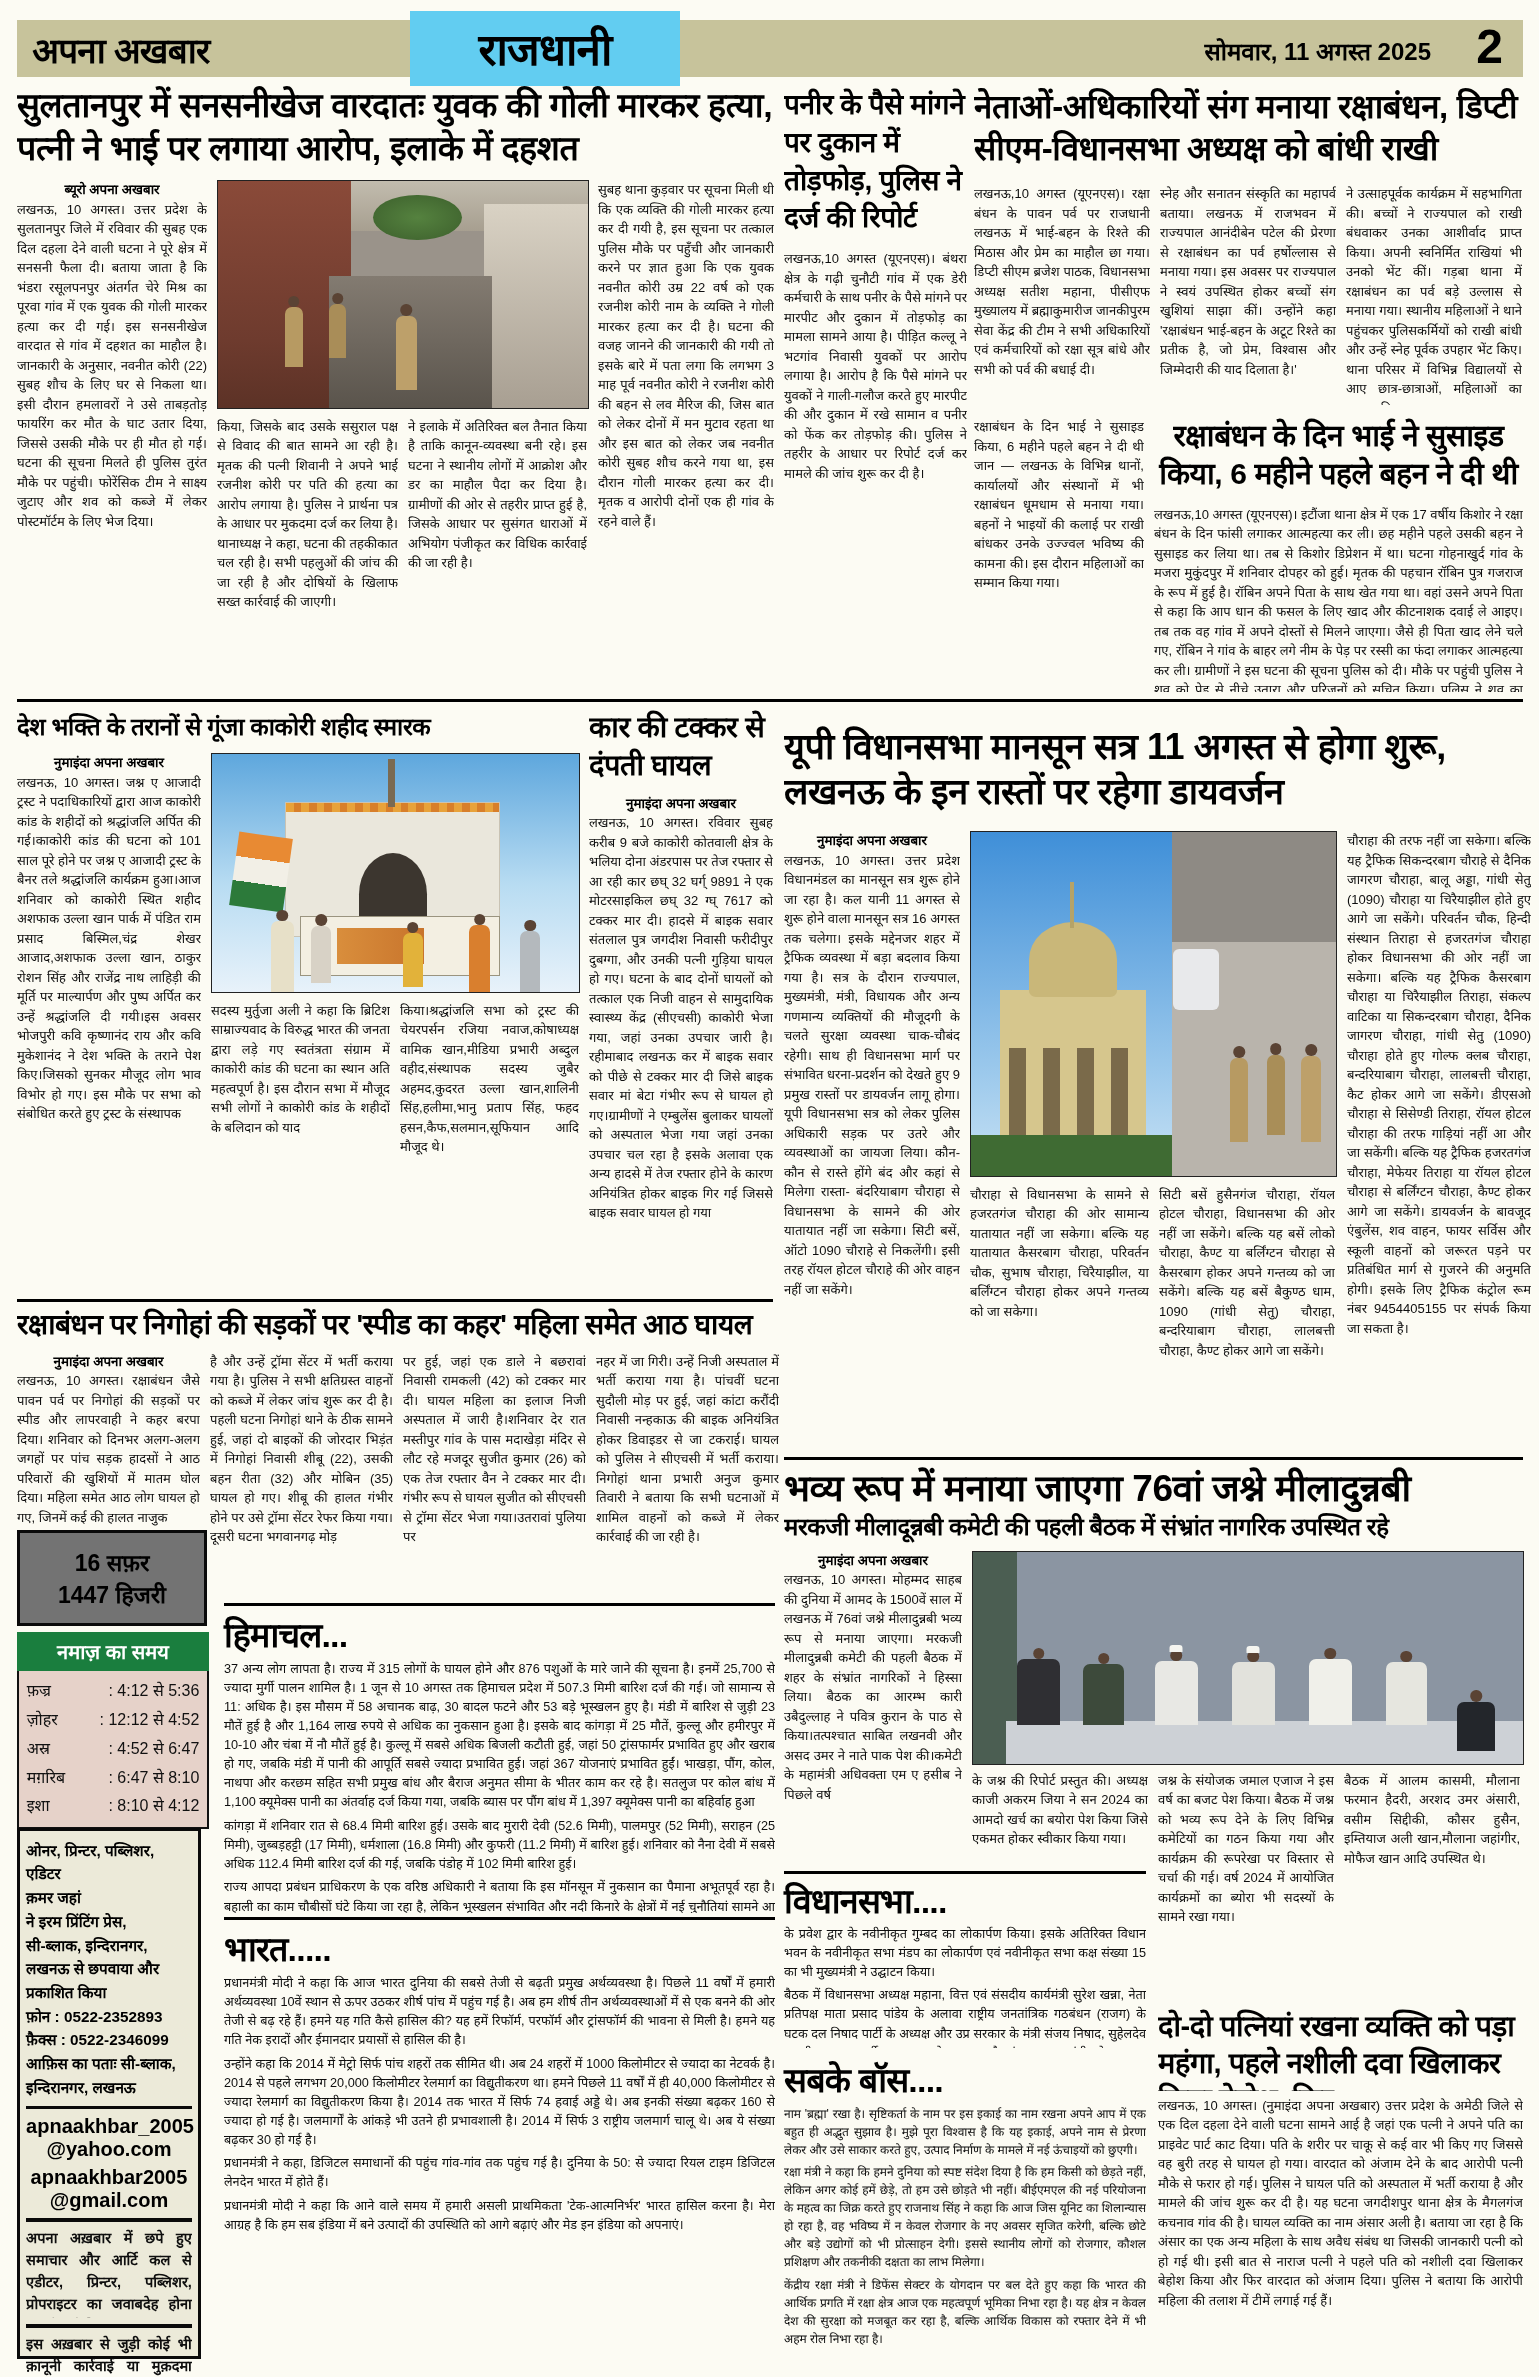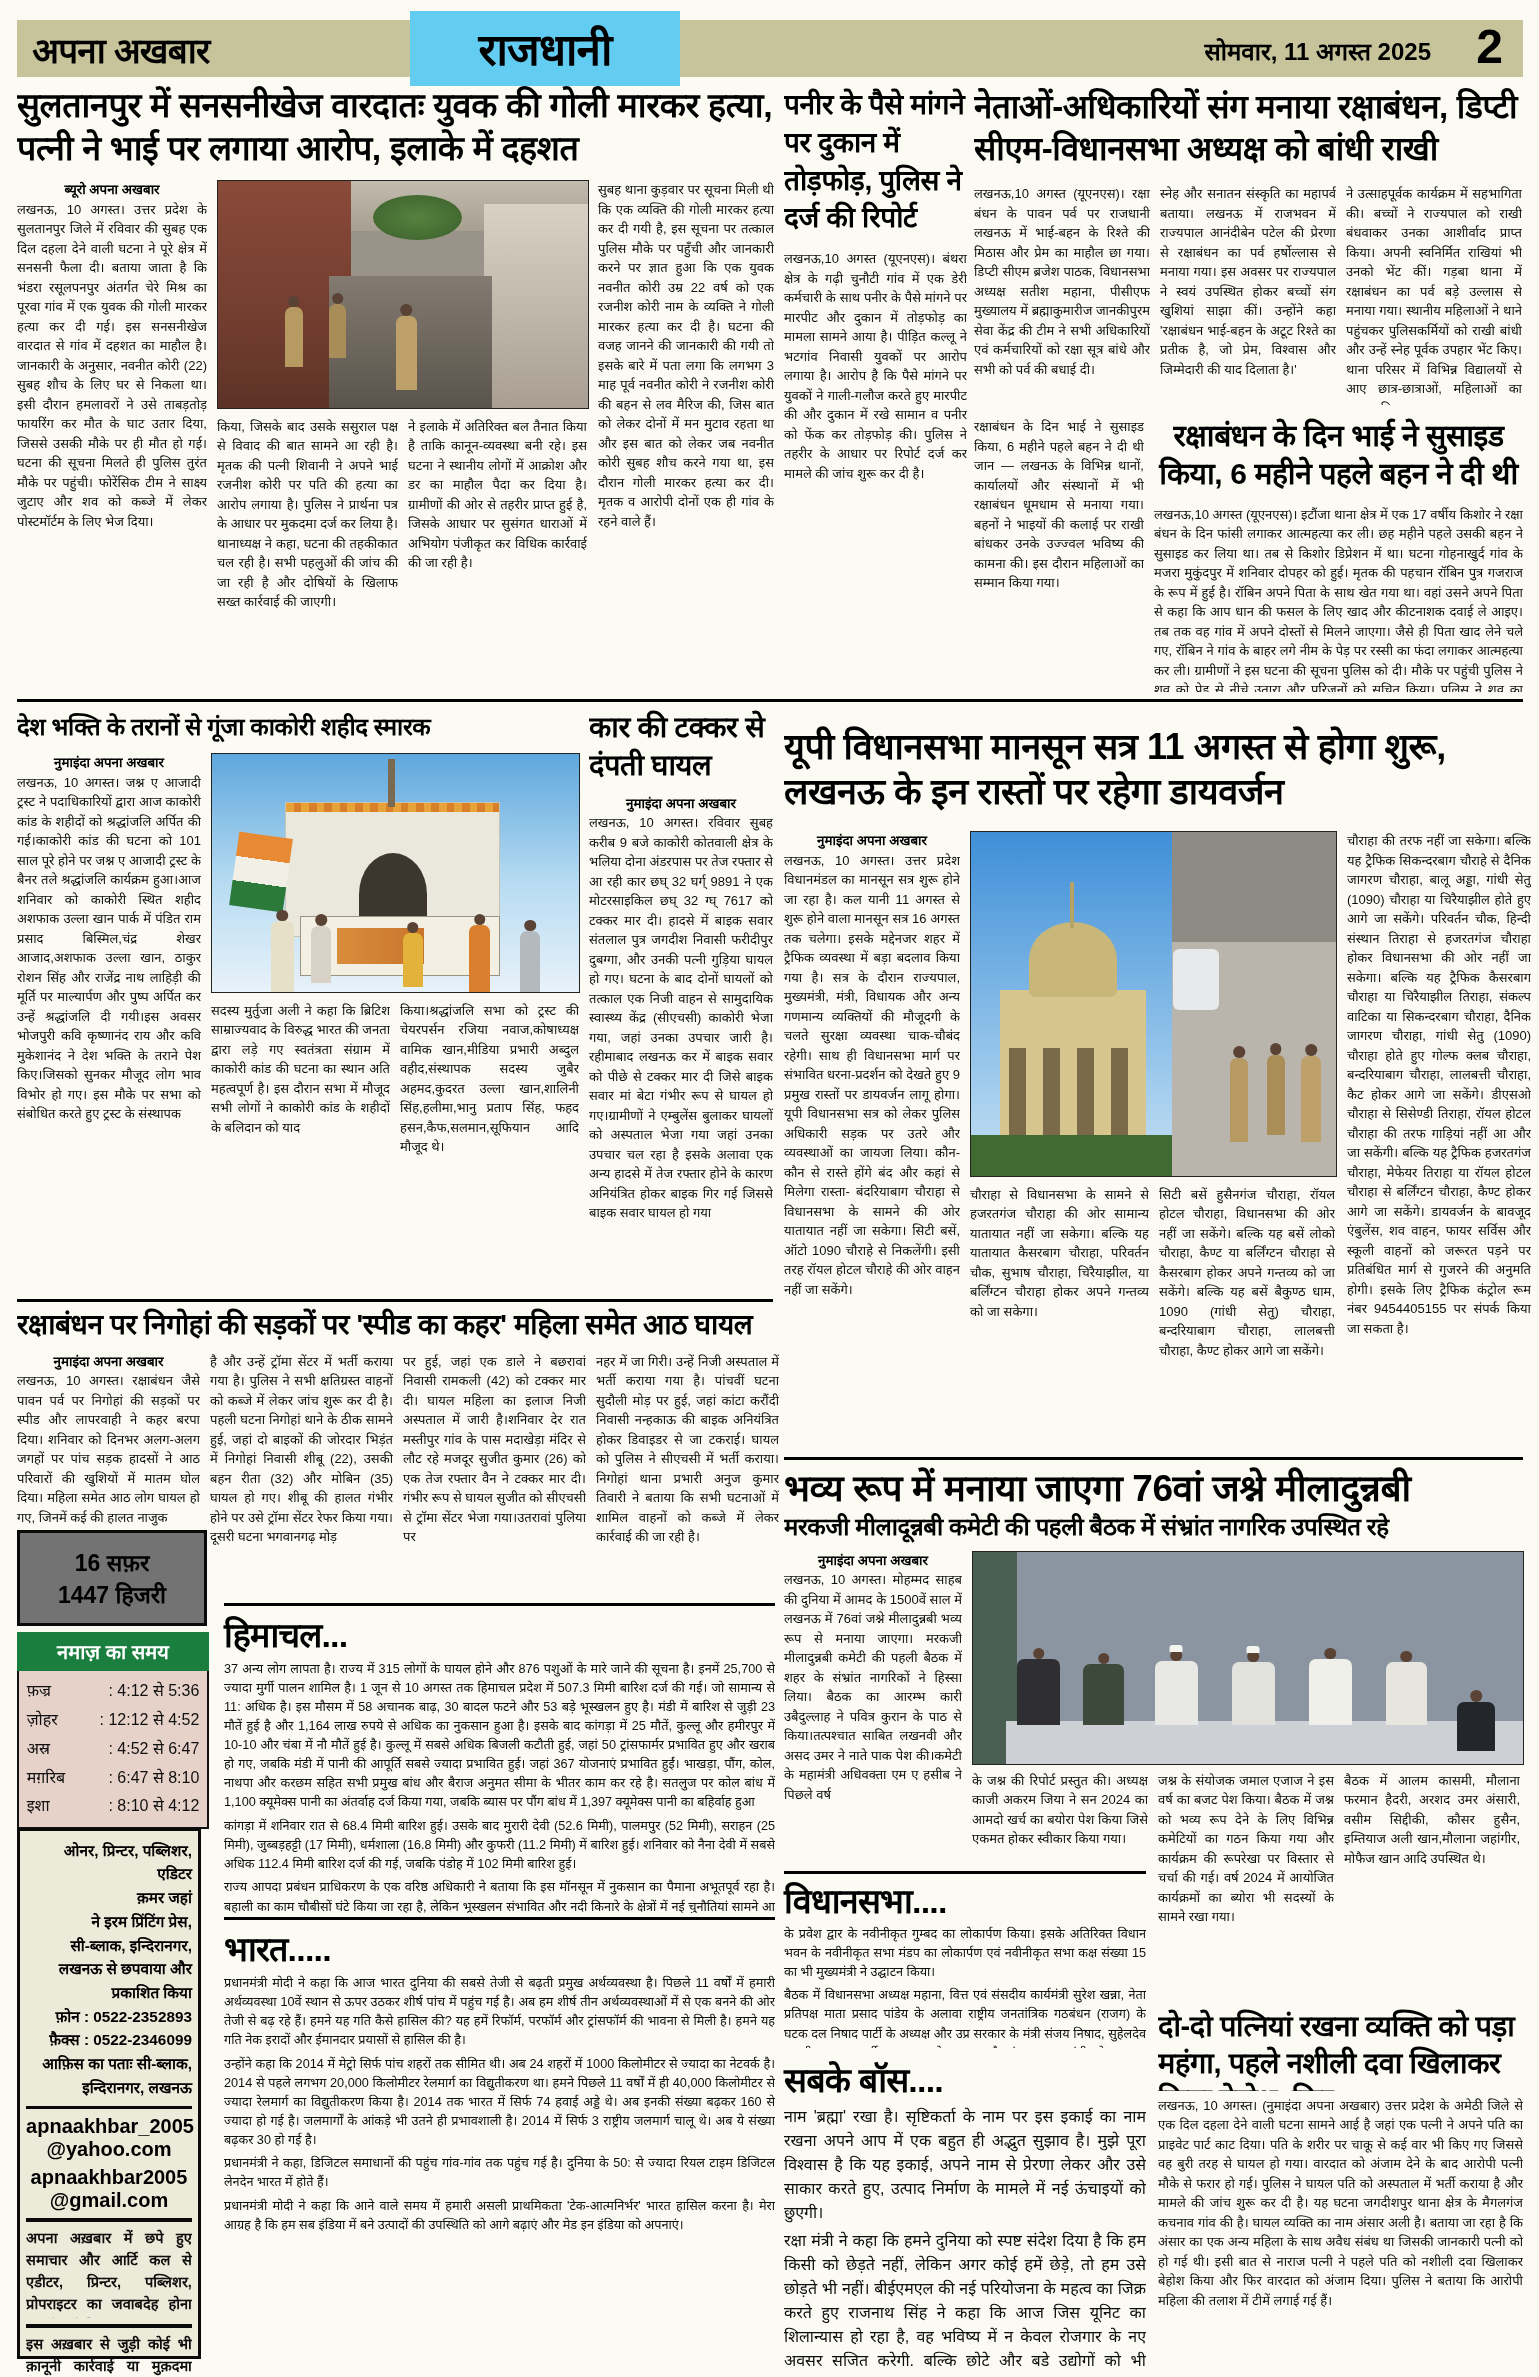--- a/index.html
+++ b/index.html
@@ -11,21 +11,21 @@
   .bt{font-size:13px;line-height:1.5;text-align:justify;color:#0e0e0e;overflow:hidden;}
   .by{font-weight:700;text-align:center;font-size:13.4px;color:#000;margin-bottom:1.5px;}
   .cols{display:flex;gap:10px;}
   .col{flex:none;}
   .photo{position:relative;border:0.8px solid #222;overflow:hidden;flex:none;background:#9a938a;}
   .rule{background:#000;}
   .fig{position:absolute;border-radius:7px 7px 0 0;}
   .fig::before{content:"";position:absolute;left:50%;transform:translateX(-50%);top:-11.5px;width:11.5px;height:11.5px;border-radius:50%;background:#5a4334;}
   .capfig::after{content:"";position:absolute;left:50%;transform:translateX(-50%);top:-16px;width:13px;height:6.1px;border-radius:3.1px 3.1px 0 0;background:#f5f5f0;}
   .sbox{border:3.8px solid #0a0a0a;background:#ecead9;}
-  .sb-line{text-align:right;font-weight:700;font-size:15.3px;line-height:1.55;color:#000;}
+  .sb-line{text-align:left;font-weight:700;font-size:15.3px;line-height:1.55;color:#000;}
   .sep{height:3.8px;background:#0a0a0a;margin:6.1px 0;}
   .secthead{font-weight:900;color:#000;font-size:34px;letter-spacing:-0.8px;}
   p{margin:0 0 4.6px 0;}
 </style>
 </head>
 <body>
 
 <div class="page">
 
   <div class="abs" style="left:17px;top:20px;width:1506px;height:57px;background:#c7c39b;">
@@ -285,21 +285,21 @@
     <div class="rule" style="width:100%;height:3.1px;"></div>
     <div class="secthead" style="margin:3.1px 0 1.5px 0;">विधानसभा....</div>
     <div class="bt" style="font-size:12.7px;height:123px;">
       <p>के प्रवेश द्वार के नवीनीकृत गुम्बद का लोकार्पण किया। इसके अतिरिक्त विधान भवन के नवीनीकृत सभा मंडप का लोकार्पण एवं नवीनीकृत सभा कक्ष संख्या 15 का भी मुख्यमंत्री ने उद्घाटन किया।</p>
       <p>बैठक में विधानसभा अध्यक्ष महाना, वित्त एवं संसदीय कार्यमंत्री सुरेश खन्ना, नेता प्रतिपक्ष माता प्रसाद पांडेय के अलावा राष्ट्रीय जनतांत्रिक गठबंधन (राजग) के घटक दल निषाद पार्टी के अध्यक्ष और उप्र सरकार के मंत्री संजय निषाद, सुहेलदेव भारतीय समाज पार्टी (सुभासपा) के अध्यक्ष और पंचायत राज मंत्री ओम प्रकाश राजभर, कांग्रेस विधायक दल की नेता आराधना मिश्रा, बसपा विधायक दल नेता उमाशंकर सिंह, जनसत्ता दल (लोकतांत्रिक) विधायक दल के नेता कुंवर रघुराज प्रताप सिंह आदि मौजूद रहे।</p>
     </div>
   </div>
 
   <div class="abs" style="left:784px;top:2054px;width:362px;height:313px;">
     <div class="secthead" style="margin:1.5px 0 3.1px 0;">सबके बॉस....</div>
-    <div class="bt" style="font-size:16px;height:261px;">
+    <div class="bt" style="font-size:12px;height:261px;">
       <p>नाम 'ब्रह्मा' रखा है। सृष्टिकर्ता के नाम पर इस इकाई का नाम रखना अपने आप में एक बहुत ही अद्भुत सुझाव है। मुझे पूरा विश्वास है कि यह इकाई, अपने नाम से प्रेरणा लेकर और उसे साकार करते हुए, उत्पाद निर्माण के मामले में नई ऊंचाइयों को छुएगी।</p>
       <p>रक्षा मंत्री ने कहा कि हमने दुनिया को स्पष्ट संदेश दिया है कि हम किसी को छेड़ते नहीं, लेकिन अगर कोई हमें छेड़े, तो हम उसे छोड़ते भी नहीं। बीईएमएल की नई परियोजना के महत्व का जिक्र करते हुए राजनाथ सिंह ने कहा कि आज जिस यूनिट का शिलान्यास हो रहा है, वह भविष्य में न केवल रोजगार के नए अवसर सृजित करेगी, बल्कि छोटे और बड़े उद्योगों को भी प्रोत्साहन देगी। इससे स्थानीय लोगों को रोजगार, कौशल प्रशिक्षण और तकनीकी दक्षता का लाभ मिलेगा।</p>
       <p>केंद्रीय रक्षा मंत्री ने डिफेंस सेक्टर के योगदान पर बल देते हुए कहा कि भारत की आर्थिक प्रगति में रक्षा क्षेत्र आज एक महत्वपूर्ण भूमिका निभा रहा है। यह क्षेत्र न केवल देश की सुरक्षा को मजबूत कर रहा है, बल्कि आर्थिक विकास को रफ्तार देने में भी अहम रोल निभा रहा है।</p>
     </div>
   </div>
 
   <div class="abs" style="left:1158px;top:2008px;width:365px;height:359px;">
     <div class="hl" style="font-size:29px;height:83px;overflow:hidden;">दो-दो पत्नियां रखना व्यक्ति को पड़ा महंगा, पहले नशीली दवा खिलाकर किया बेहोश, फिर....</div>
     <div class="bt" style="height:267px;margin-top:4.6px;">लखनऊ, 10 अगस्त। (नुमाइंदा अपना अखबार) उत्तर प्रदेश के अमेठी जिले से एक दिल दहला देने वाली घटना सामने आई है जहां एक पत्नी ने अपने पति का प्राइवेट पार्ट काट दिया। पति के शरीर पर चाकू से कई वार भी किए गए जिससे वह बुरी तरह से घायल हो गया। वारदात को अंजाम देने के बाद आरोपी पत्नी मौके से फरार हो गई। पुलिस ने घायल पति को अस्पताल में भर्ती कराया है और मामले की जांच शुरू कर दी है। यह घटना जगदीशपुर थाना क्षेत्र के मैगलगंज कचनाव गांव की है। घायल व्यक्ति का नाम अंसार अली है। बताया जा रहा है कि अंसार का एक अन्य महिला के साथ अवैध संबंध था जिसकी जानकारी पत्नी को हो गई थी। इसी बात से नाराज पत्नी ने पहले पति को नशीली दवा खिलाकर बेहोश किया और फिर वारदात को अंजाम दिया। पुलिस ने बताया कि आरोपी महिला की तलाश में टीमें लगाई गई हैं।</div>
   </div>

